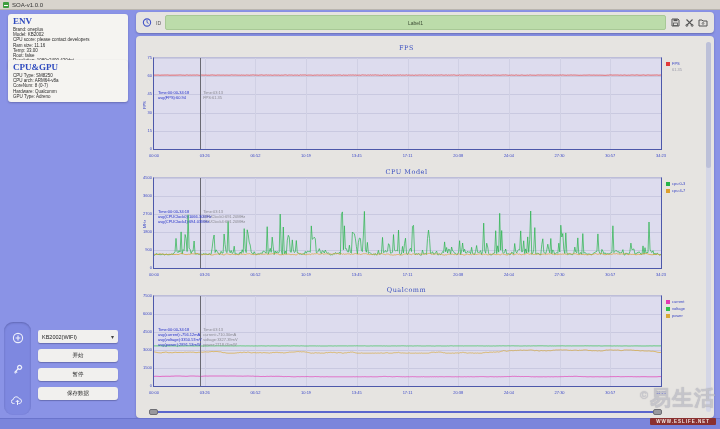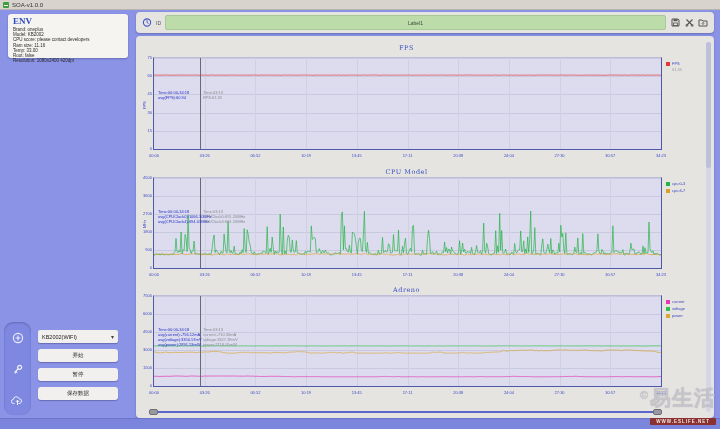--- a/index.html
+++ b/index.html
@@ -10,21 +10,21 @@
             display:flex;align-items:center;gap:3px;padding-left:3px;box-sizing:border-box;
             border-bottom:1px solid #b9b5ae;}
   .appicon{width:6px;height:6px;background:#3f9e3f;border-radius:1px;position:relative;}
   .appicon:after{content:"";position:absolute;left:1px;top:3px;width:4px;height:1px;background:#fff;}
   .titletext{font-size:6px;color:#333;line-height:6px;}
   
   .card{position:absolute;background:#f5f4f1;border-radius:3px;box-shadow:0 1px 2px rgba(40,40,90,.35);
         padding:2px 5px;box-sizing:border-box;}
   .card h1{margin:0 0 1px 0;font-family:"Liberation Serif",serif;font-size:9px;color:#2f4bbf;font-weight:bold;}
   .tinyline{font-size:4.5px;line-height:5.2px;color:#2a2a2a;white-space:nowrap;overflow:hidden;}
-  #env-card{left:8px;top:14px;width:120px;height:44px;}
+  #env-card{left:8px;top:14px;width:120px;height:56px;}
   #cpu-card{left:8px;top:60px;width:120px;height:42px;}
   
   .rail{position:absolute;left:4px;top:322px;width:27px;height:93px;background:#7e88e0;
         border-radius:9px;box-shadow:inset 0 1px 2px rgba(30,30,80,.3);
         display:flex;flex-direction:column;align-items:center;justify-content:space-around;}
   .rail svg{display:block;}
   
   .ctl{position:absolute;left:38px;width:80px;height:13px;background:#f1f0ee;border-radius:3px;
        box-shadow:0 1px 1px rgba(40,40,90,.35);font-size:5.5px;color:#222;
        display:flex;align-items:center;justify-content:center;box-sizing:border-box;cursor:default;}
@@ -96,20 +96,30 @@
         <div class="tinyline">Brand: oneplus</div>
         <div class="tinyline">Model: KB2002</div>
         <div class="tinyline">CPU score: please contact developers</div>
         <div class="tinyline">Ram size: 11.16</div>
         <div class="tinyline">Temp: 33.00</div>
         <div class="tinyline">Root: false</div>
         <div class="tinyline">Resolution: 1080x2400 420dpi</div>
       </div>
   </div>
 
+  <div class="card" id="cpu-card">
+    <h1>CPU&amp;GPU</h1>
+    <div id="cpu-lines">
+        <div class="tinyline">CPU Type: SM8250</div>
+        <div class="tinyline">CPU arch: ARM64-v8a</div>
+        <div class="tinyline">CoreNum: 8 (0-7)</div>
+        <div class="tinyline">Hardware: Qualcomm</div>
+        <div class="tinyline">GPU Type: Adreno</div>
+      </div>
+  </div>
 
   <div class="rail">
     <span>
       <svg width="12" height="12" viewBox="0 0 12 12">
           <circle cx="6" cy="6" r="4.6" fill="none" stroke="#eef0fb" stroke-width="1.1"></circle>
           <path d="M6 3.6v4.8M3.6 6h4.8" stroke="#eef0fb" stroke-width="1.1"></path>
         </svg>
     </span>
     <span>
       <svg width="13" height="13" viewBox="0 0 13 13">
@@ -275,21 +285,21 @@
         <div class="legend" style="top: 145px;">
           <div class="row">
             <span class="sw" style="background: rgb(39, 179, 74);"></span>
             <span>cpu:0-3</span>
           </div>
           <div class="row">
             <span class="sw" style="background: rgb(221, 159, 46);"></span>
             <span>cpu:4-7</span>
           </div>
         </div>
-        <div class="chart-title" style="top: 250px;">Adreno</div>
+        <div class="chart-title" style="top: 250px;">Qualcomm</div>
         <div class="plot" style="top: 259px; height: 90px;">
           <div class="ytick" style="top: 88px;">0</div>
           <div class="grid-h" style="top: 72px;"></div>
           <div class="ytick" style="top: 70px;">1500</div>
           <div class="grid-h" style="top: 54px;"></div>
           <div class="ytick" style="top: 52px;">3000</div>
           <div class="grid-h" style="top: 36px;"></div>
           <div class="ytick" style="top: 34px;">4500</div>
           <div class="grid-h" style="top: 18px;"></div>
           <div class="ytick" style="top: 16px;">6000</div>

